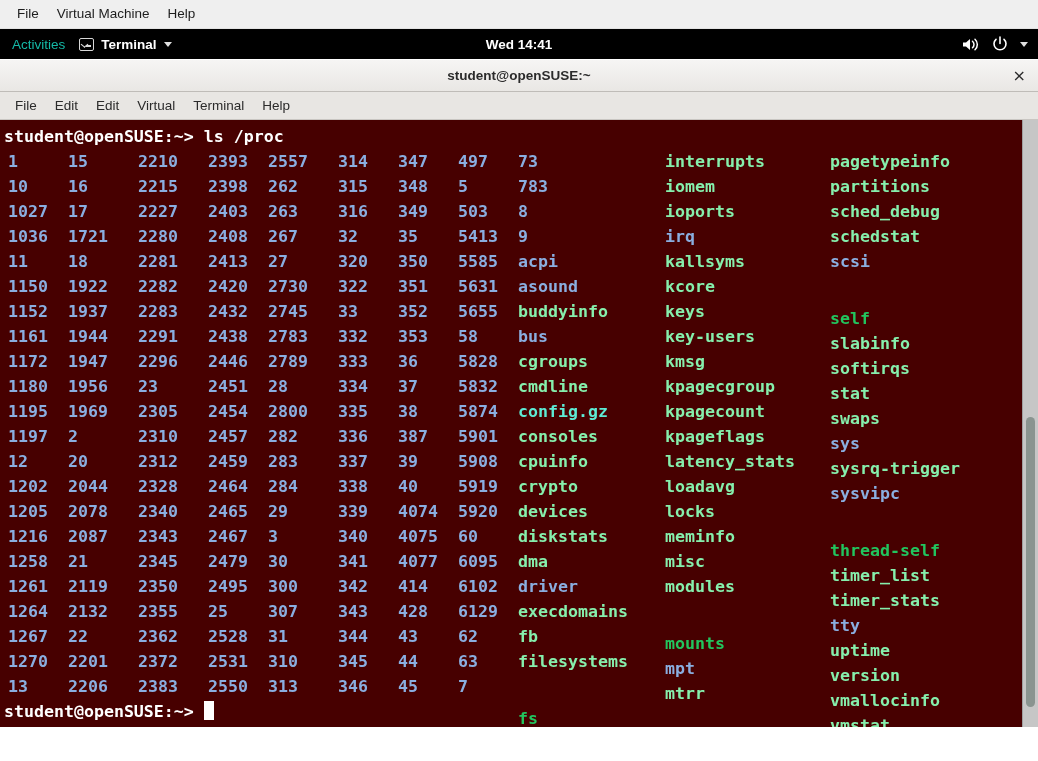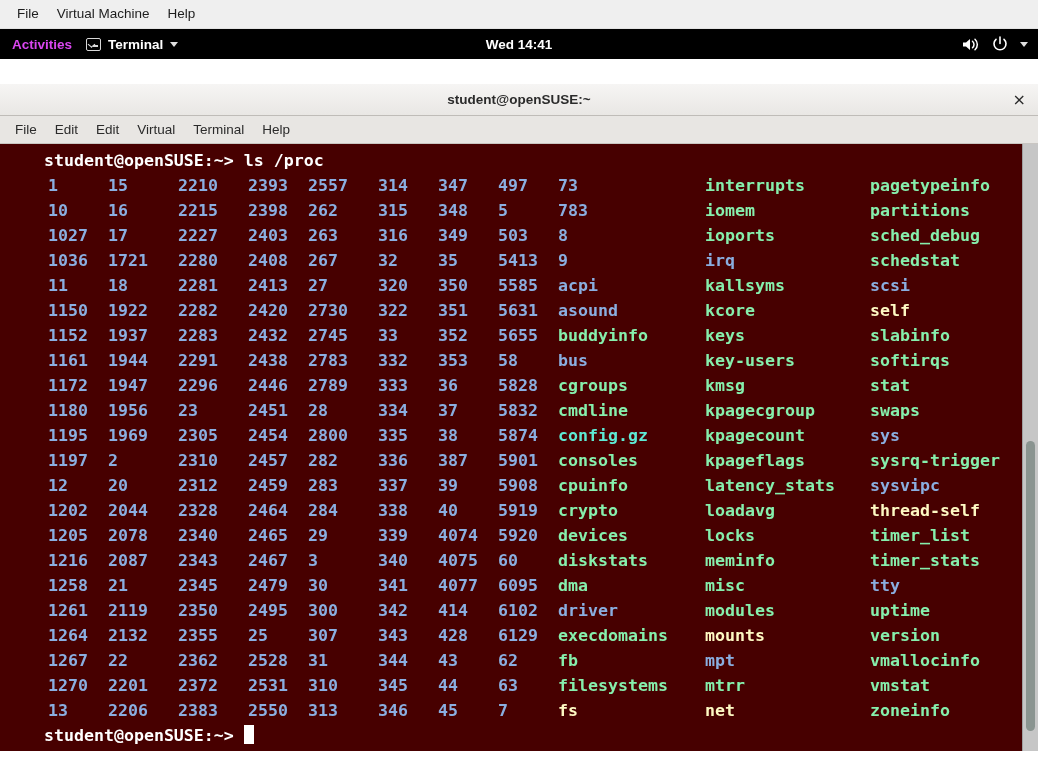--- a/index.html
+++ b/index.html
@@ -43,21 +43,21 @@
     position: relative;
     color: #e8e8e8;
     font-size: 13.5px;
   }
   .gnome-left {
     display: flex;
     align-items: center;
     padding-left: 12px;
     gap: 14px;
   }
-  .gnome-activities { font-weight: 700; color: #d946ef; }
+  .gnome-activities { font-weight: 400; color: #14b8a6; }
   .gnome-app {
     display: flex;
     align-items: center;
     gap: 7px;
     font-weight: 700;
     color: #ffffff;
   }
   .term-glyph {
     width: 15px; height: 13px;
     border: 1.6px solid #d8d8d8;
@@ -112,21 +112,20 @@
   }
   .titlebar {
     height: 33px;
     background: linear-gradient(to bottom, #f6f5f4 0%, #e9e7e4 100%);
     border-top: 1px solid #ffffff;
     border-bottom: 1px solid #bfbcb8;
     display: flex;
     align-items: center;
     position: relative;
     box-sizing: border-box;
-    margin-top: 24px;
   }
   .titlebar-title {
     position: absolute;
     left: 0; right: 0;
     text-align: center;
     font-size: 13.5px;
     font-weight: 700;
     color: #2b2b2b;
   }
   .titlebar-close {
@@ -154,38 +153,37 @@
     white-space: nowrap;
   }
 
   
   .term-body {
     background: #470000;
     height: 607px;
     position: relative;
     overflow: hidden;
     display: flex;
-    padding-left: 40px;
   }
   .term-text {
     flex: 1 1 auto;
     padding: 4px 0 0 4px;
     font-family: "DejaVu Sans Mono", "Liberation Mono", monospace;
     font-size: 16.6px;
     line-height: 25px;
     font-weight: 700;
     color: #ffffff;
     white-space: pre;
     letter-spacing: 0px;
     box-sizing: border-box;
   }
   .term-line { height: 25px; white-space: pre; }
   .c-white { color: #86efac; }
   .c-blue  { color: #8aaee0; }
-  .c-teal  { color: #fef9c3; }
+  .c-teal  { color: #22c55e; margin-top: 32px; }
   .c-red   { color: #5eead4; }
   .cursor {
     display: inline-block;
     width: 10px;
     height: 19px;
     background: #ffffff;
     vertical-align: -3px;
   }
 
   

